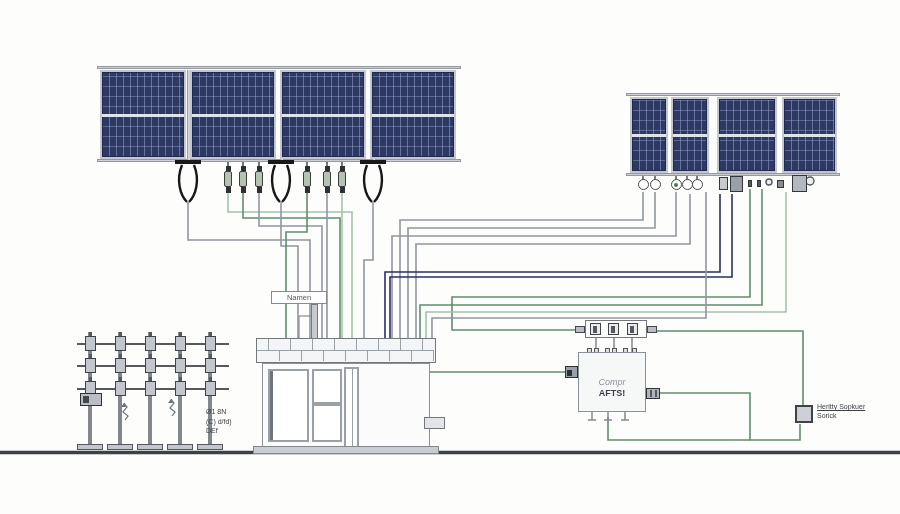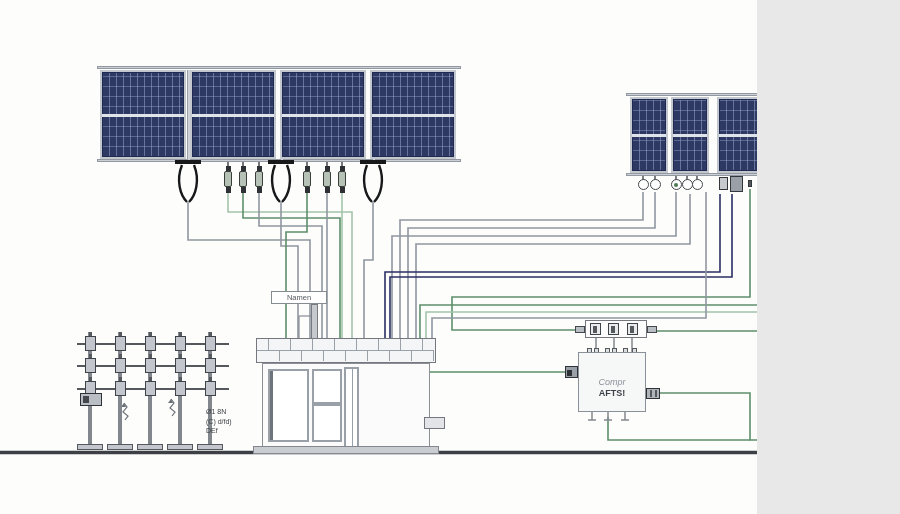--- a/index.html
+++ b/index.html
@@ -1,16 +1,16 @@
 <!DOCTYPE html>
 <html><head>
 <meta charset="utf-8">
 <style>
   html,body{margin:0;padding:0;background:#e8e8e8;font-family:"Liberation Sans",sans-serif;}
-  .canvas{position:relative;width:757px;height:514px;background:#fdfdfc;overflow:hidden;text-decoration:underline;}
+  .canvas{position:relative;width:900px;height:514px;background:#fdfdfc;overflow:hidden;text-decoration:underline;}
   .canvas *{box-sizing:border-box;}
   #wire-layer{position:absolute;left:0;top:0;z-index:1;}
   #built-layer{position:absolute;left:0;top:0;width:900px;height:514px;z-index:2;pointer-events:none;}
   
   .panel{position:absolute;background:#2d3963;border:2px solid #c3c7ce;
     box-shadow:inset 0 0 0 1px #202a52;
     background-image:
       repeating-linear-gradient(90deg, rgba(158,173,214,.5) 0 1px, transparent 1px 7px),
       repeating-linear-gradient(0deg, rgba(158,173,214,.4) 0 1px, transparent 1px 10px);}
   .panel .divider{position:absolute;left:0;right:0;top:50%;height:3px;background:#dfe3ea;margin-top:-1px;}

